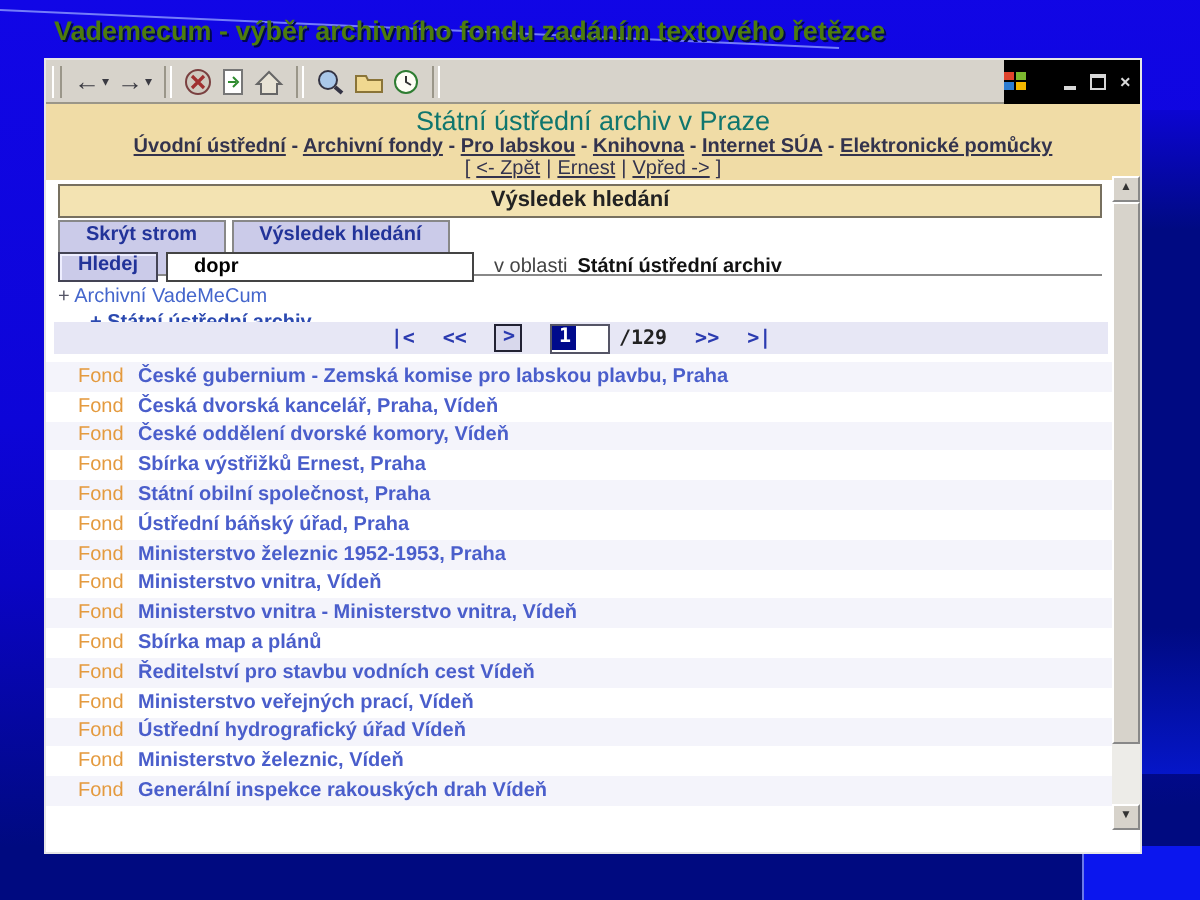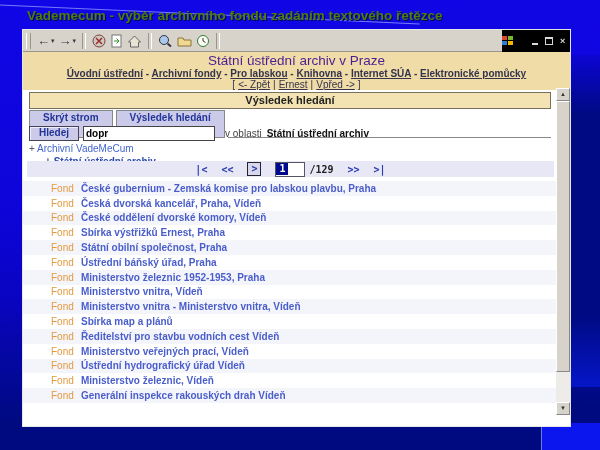--- a/index.html
+++ b/index.html
@@ -29,61 +29,61 @@
   .dd{font-size:7px;color:#3a3a42;margin-left:1px;}
   .tbi{margin:0 2px;display:flex;align-items:center;}
   .winctl{position:absolute;right:0;top:0;width:68px;height:22px;background:#000;
       display:flex;align-items:center;justify-content:flex-end;padding-right:3px;box-sizing:border-box;gap:5px;}
   .wbtn{color:#d8d8d8;font-size:9px;font-weight:bold;line-height:10px;display:flex;align-items:center;justify-content:center;width:9px;height:10px;}
   .mbar{width:6px;height:2px;background:#d8d8d8;margin-top:5px;}
   .rbox{width:6px;height:5px;border:1px solid #d8d8d8;border-top-width:2px;}
   .winlogo{margin-right:12px;}
   
   .hdr{position:absolute;top:22px;left:0;right:0;height:38px;background:#f0dca6;text-align:center;}
-  .hdr-title{font-size:13.5px;color:#4c1d95;line-height:15px;padding-top:1px;}
+  .hdr-title{font-size:13.5px;color:#0f766e;line-height:15px;padding-top:1px;}
   .hdr-nav{font-size:10px;font-weight:bold;color:#33334d;line-height:11px;white-space:nowrap;}
   .hdr-nav a{color:#33334d;text-decoration:underline;}
   .hdr-sub{font-size:10px;color:#33334d;line-height:11px;}
   .hdr-sub a{color:#33334d;text-decoration:underline;margin:0 3px;}
   
   .resbar{position:absolute;top:62px;left:6px;right:19px;height:15px;background:#f3e3b2;
       border:1px solid #77705f;text-align:center;font-weight:bold;font-size:11px;line-height:15px;color:#222;}
   
   .tabs{position:absolute;top:80px;left:6px;right:19px;display:flex;height:28px;}
   .tab{border:1px solid #888;background:#cbcbe9;color:#223399;font-weight:bold;font-size:10px;
       line-height:13px;padding:0 13px;margin-right:3px;box-sizing:border-box;text-align:center;}
   .tabfill{flex:1;border-bottom:1px solid #888;}
   
   .srow{position:absolute;top:95px;left:6px;height:16px;display:flex;align-items:center;}
   .hbtn{background:#cbcbe9;border:1px solid #445;box-shadow:inset 1px 1px 0 #eef;
       color:#223399;font-weight:bold;font-size:10px;font-family:"Liberation Sans",sans-serif;
       height:15px;padding:0 9px;line-height:12px;}
   .sinput{margin-left:4px;width:126px;height:13px;border:1px solid #444;
-      font:bold 10px "Liberation Sans",sans-serif;padding:0 2px;box-sizing:content-box;}
+      font:bold 10px "Liberation Sans",sans-serif;padding:0 13px;box-sizing:content-box;}
   .scopel{margin-left:10px;color:#444;}
   .scopev{margin-left:5px;font-weight:bold;color:#111;}
   
   .tree{position:absolute;top:112px;left:6px;line-height:13px;}
   .plus{color:#556;}
   .tl1 a{color:#4466cc;text-decoration:none;}
   .tl2{padding-left:16px;font-weight:bold;}
   .tl2 .plus{color:#2b49b0;}
   .tl2 a{color:#2b49b0;text-decoration:none;}
   
   .pag{position:absolute;top:131px;left:4px;right:16px;height:16px;background:#e7e7f5;
       display:flex;align-items:center;justify-content:center;gap:14px;
       font-family:"DejaVu Sans Mono",monospace;font-weight:bold;font-size:10px;color:#2b3bb0;}
   .gobtn{width:12px;height:12px;border:1px solid #223;background:#d8d8ec;
       display:flex;align-items:center;justify-content:center;line-height:10px;}
   .pginput{width:28px;height:13px;background:#fff;border:1px solid #556;display:flex;align-items:center;}
   .pgsel{background:#000a8c;color:#fff;padding:0 3px;line-height:12px;}
   .ptotal{color:#222;margin-left:-10px;}
   
   .list{position:absolute;top:151px;left:0;right:14px;}
-  .row{display:flex;align-items:center;height:14.8px;padding-left:28px;}
+  .row{display:flex;align-items:center;height:14.8px;padding-left:16px;}
   .row:nth-child(odd){background:#f4f4fb;}
   .ftype{width:30px;color:#e49a3e;flex:none;}
   .rtitle{color:#4a5ecb;text-decoration:none;white-space:nowrap;font-weight:bold;}
   
   .sb{position:absolute;top:58px;right:0;width:14px;height:327px;background:#edece8;}
   .sbbtn{position:absolute;left:0;width:14px;height:13px;background:#d7d3cb;
       border:1px solid;border-color:#fff #888 #888 #fff;box-sizing:border-box;
       font-size:6px;line-height:10px;text-align:center;color:#333;}
   .sbu{top:0;}
   .sbd{bottom:0;}

